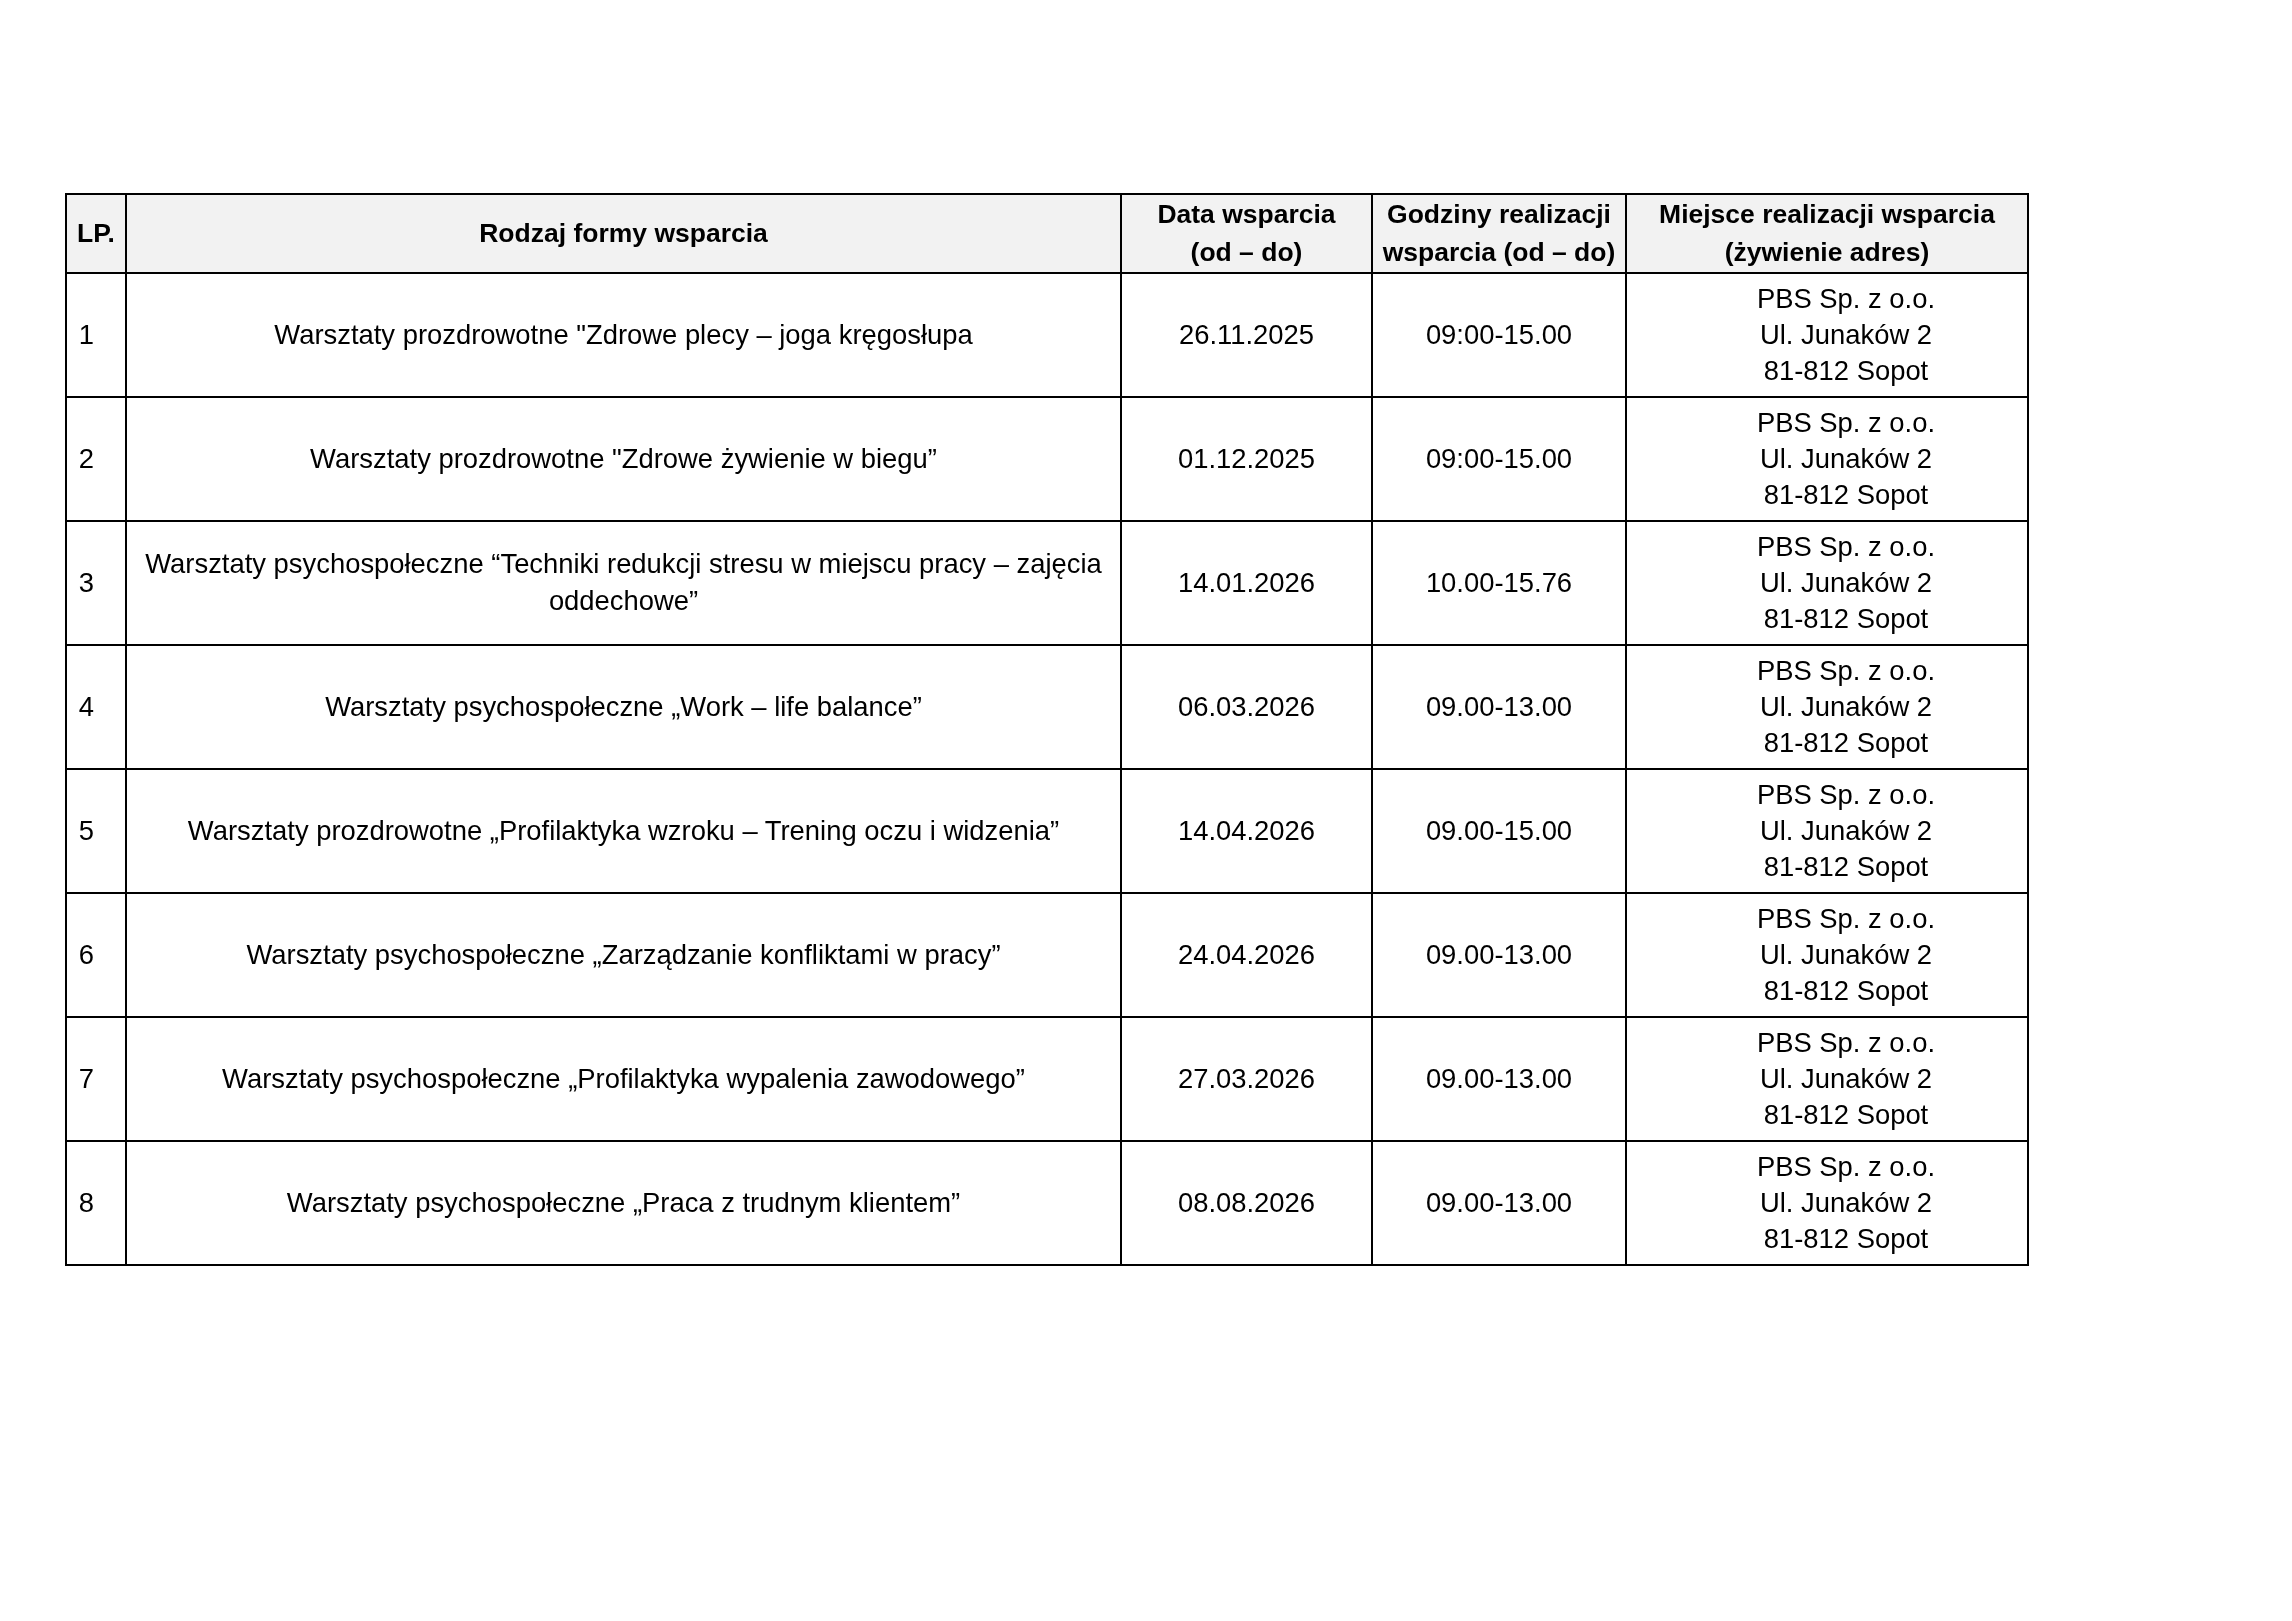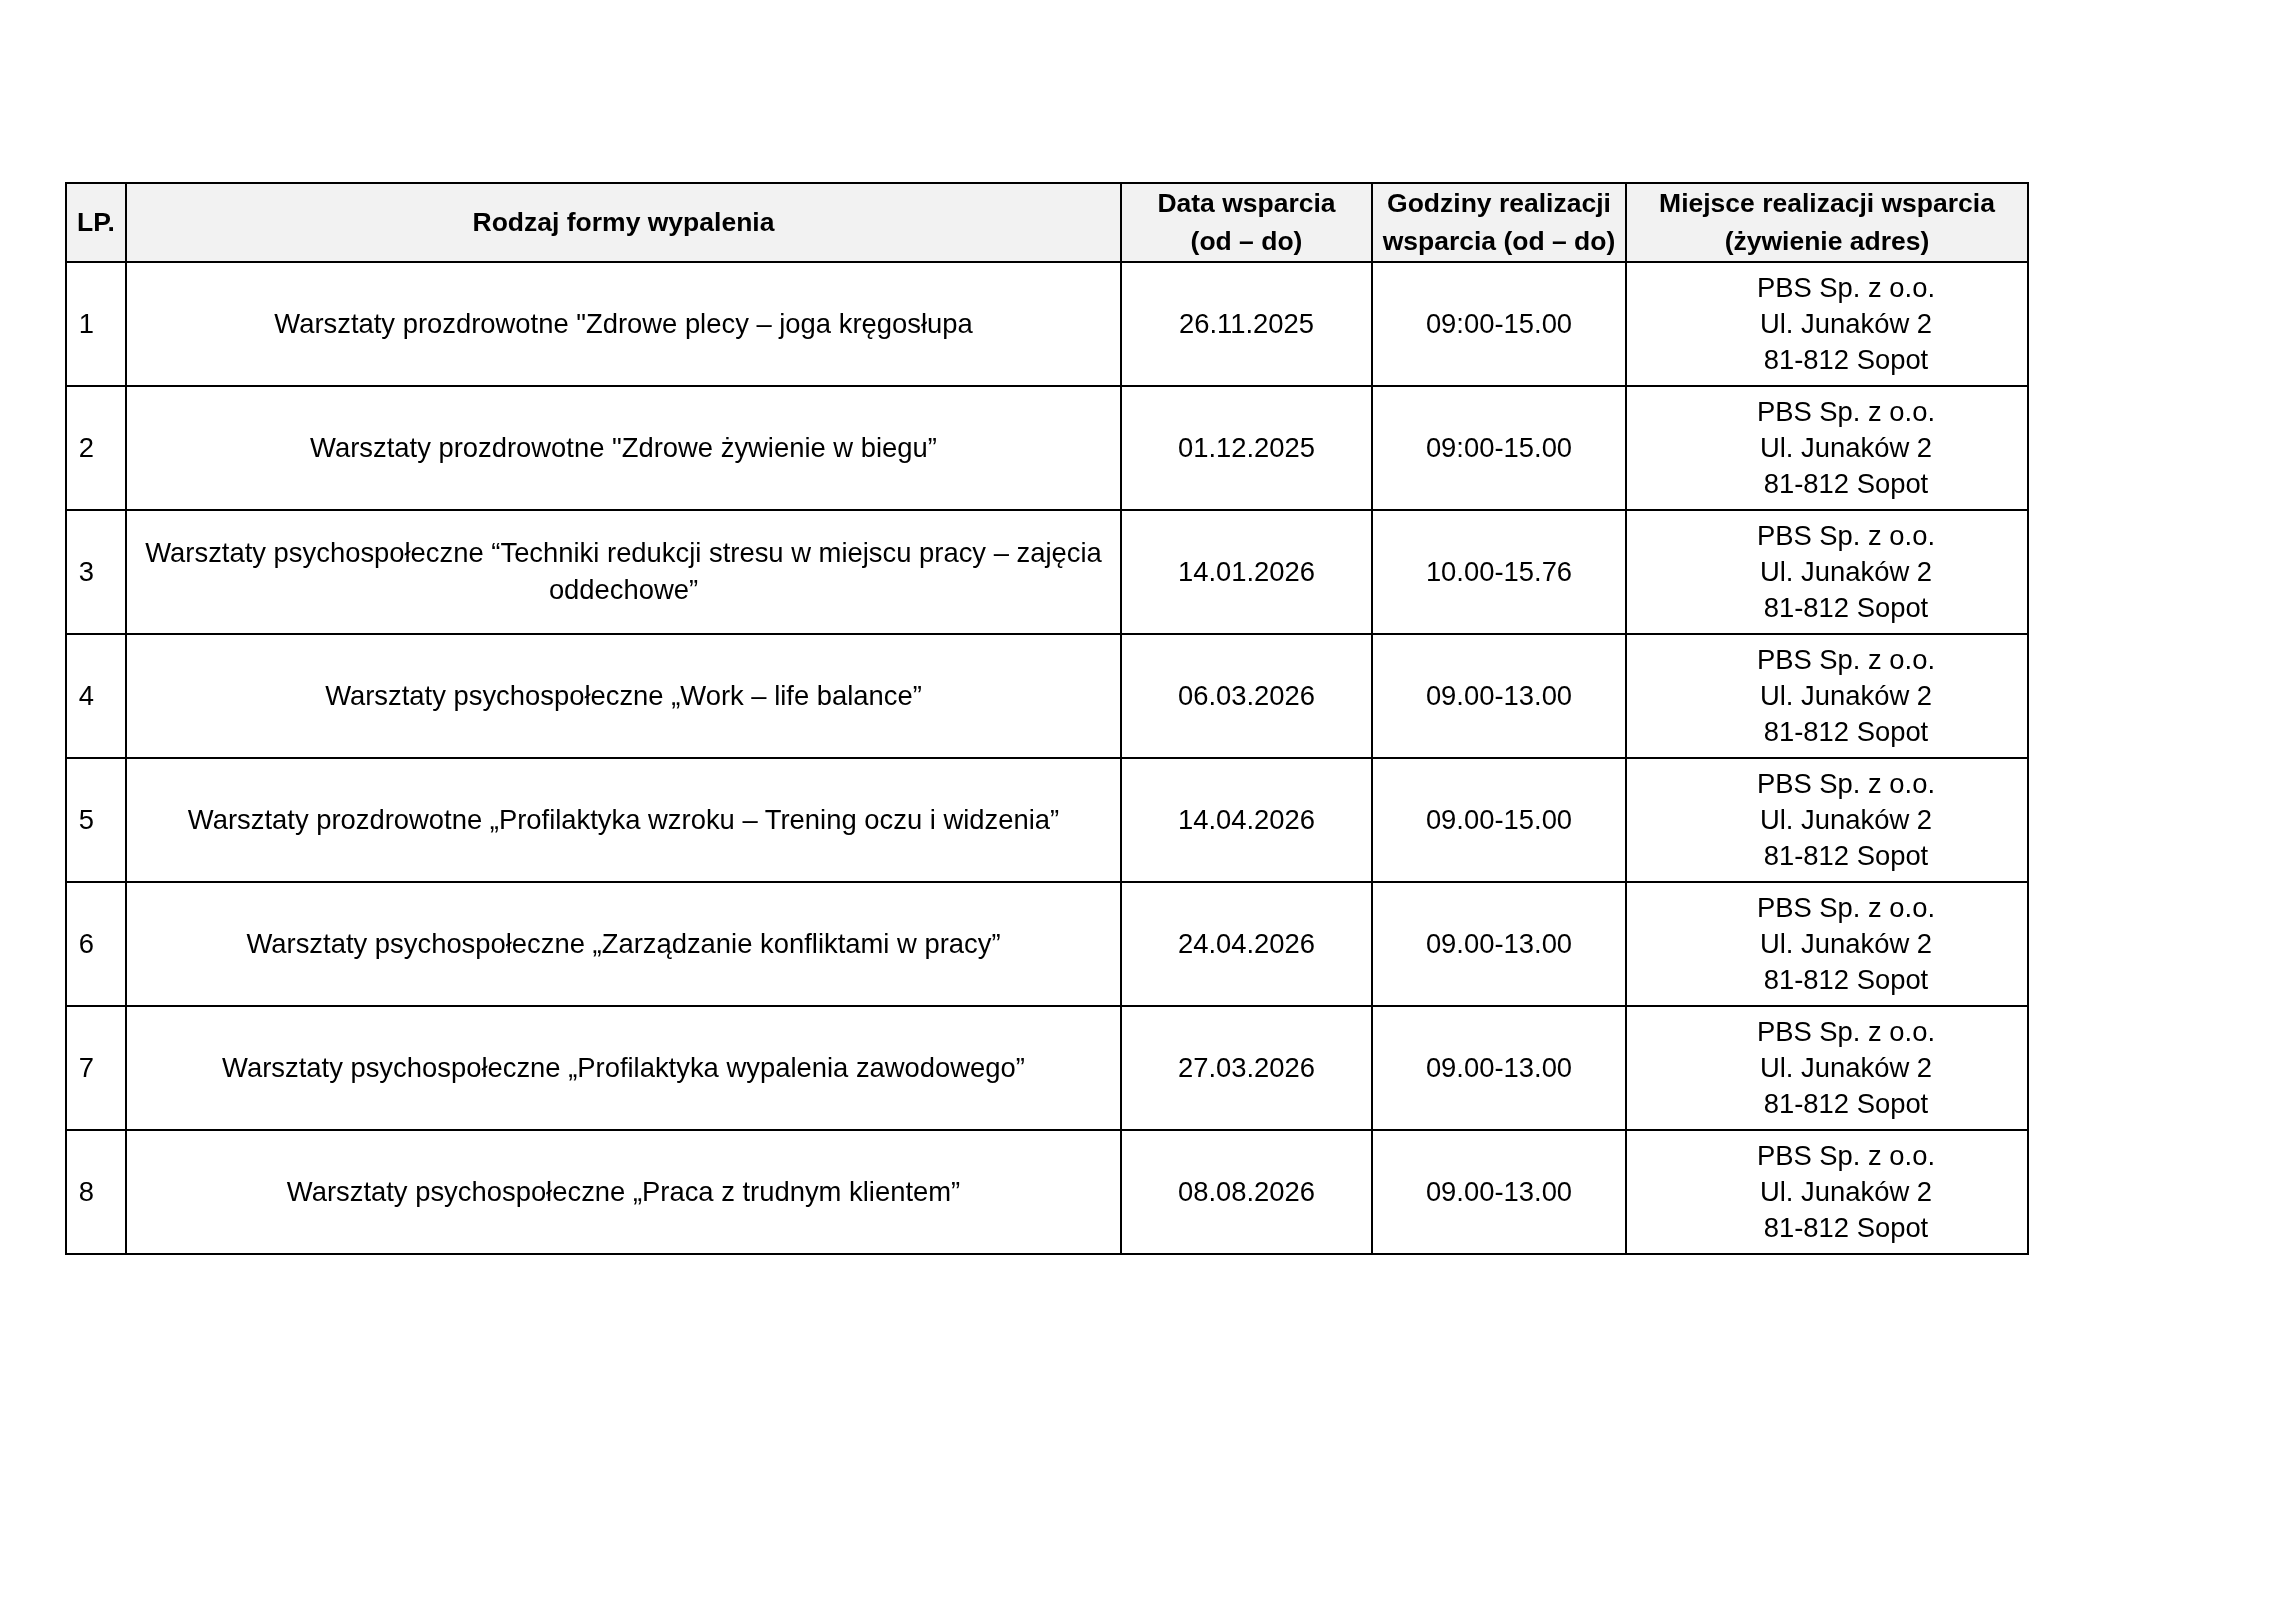--- a/index.html
+++ b/index.html
@@ -11,21 +11,21 @@
   }
   body {
     position: relative;
     width: 2293px;
     height: 1621px;
     overflow: hidden;
   }
   table.doc-table {
     position: absolute;
     left: 65px;
-    top: 182px;
+    top: 193px;
     border-collapse: collapse;
     table-layout: fixed;
     width: 1961px;
   }
   col.col-lp      { width: 60px; }
   col.col-rodzaj  { width: 995px; }
   col.col-data    { width: 251px; }
   col.col-godziny { width: 254px; }
   col.col-miejsce { width: 402px; }
 
@@ -73,21 +73,21 @@
     <col class="col-data">
     <col class="col-godziny">
     <col class="col-miejsce">
   </colgroup>
   <thead>
     <tr id="header-row">
         <th class="col-lp">
           <div>LP.</div>
         </th>
         <th class="col-rodzaj">
-          <div>Rodzaj formy wypalenia</div>
+          <div>Rodzaj formy wsparcia</div>
         </th>
         <th class="col-data">
           <div>Data wsparcia</div>
           <div>(od – do)</div>
         </th>
         <th class="col-godziny">
           <div>Godziny realizacji</div>
           <div>wsparcia (od – do)</div>
         </th>
         <th class="col-miejsce">

